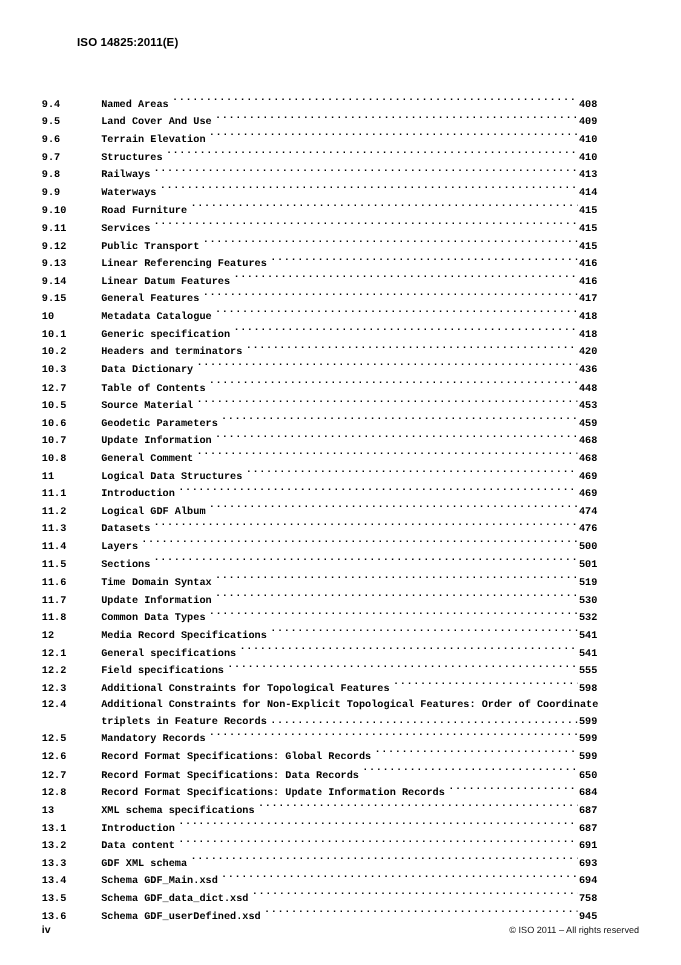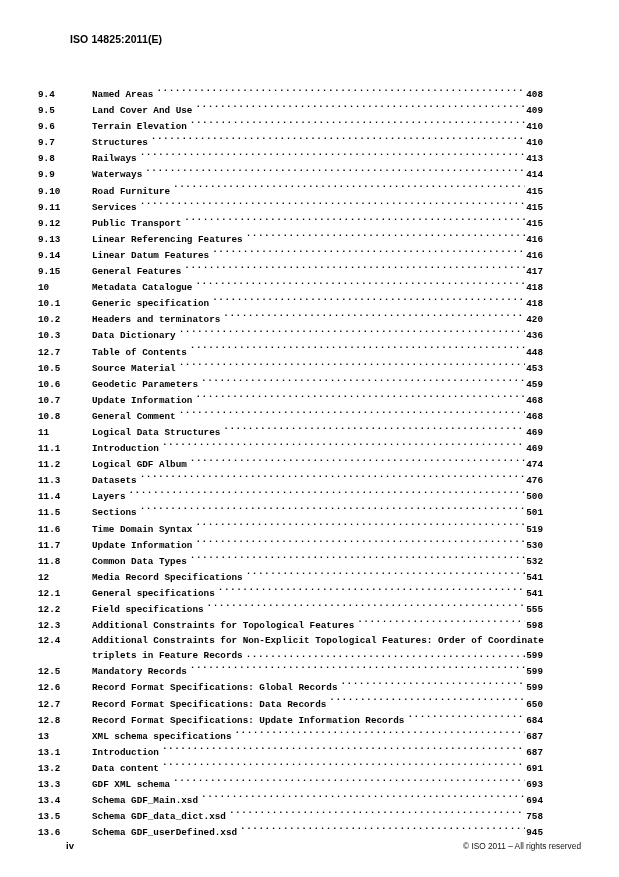--- a/index.html
+++ b/index.html
@@ -120,21 +120,20 @@
     left: 38px;
     right: 38px;
     top: 840px;
     display: flex;
     justify-content: space-between;
     align-items: baseline;
   }
   .footer-page-number {
     font-size: 9.5px;
     font-weight: bold;
-    margin-left: 28px;
   }
   .footer-copyright {
     font-size: 8.3px;
     font-weight: normal;
     color: #111;
   }
 </style>
 </head>
 <body>
 

